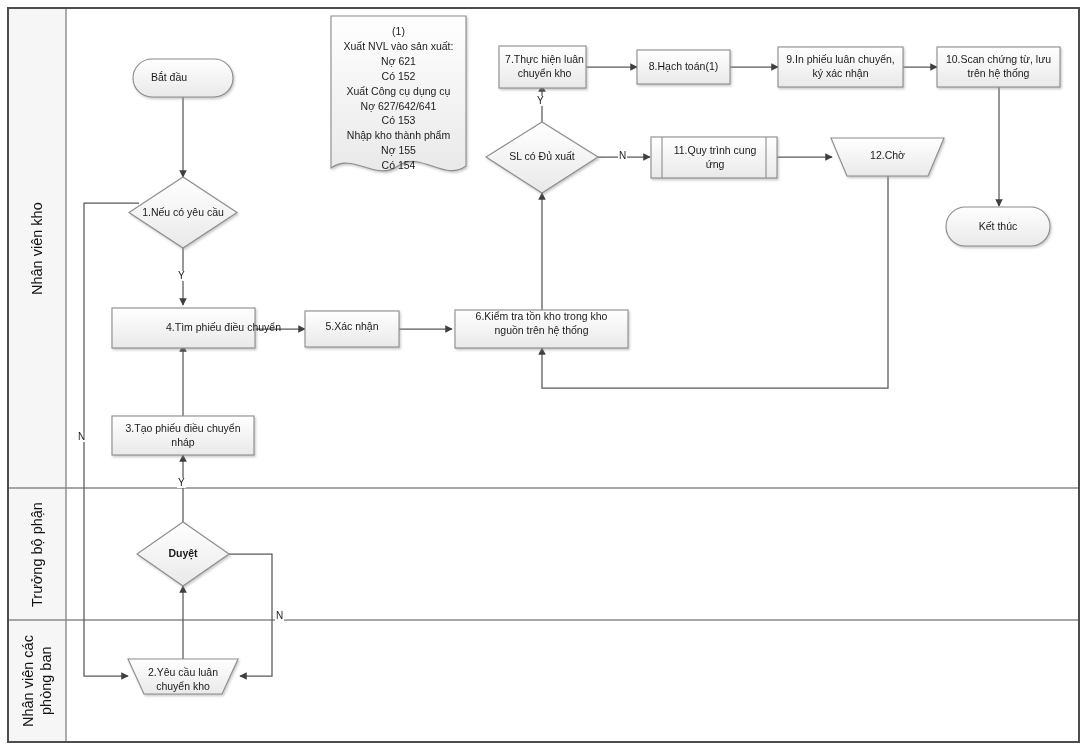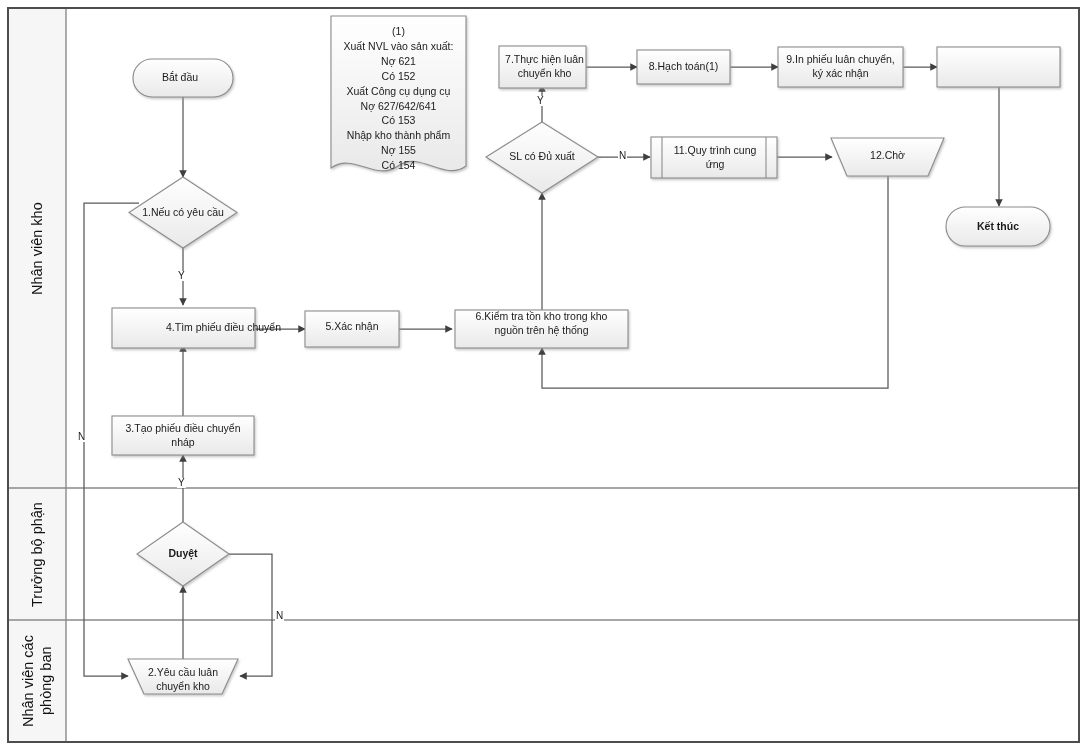--- a/index.html
+++ b/index.html
@@ -179,21 +179,21 @@
     <path d="M 331 16 L 466 16 L 466 166
              C 444 182 420 150 398 166
              C 376 182 353 152 331 168 Z" fill="url(#shapeGrad)" stroke="#8c8c8c" stroke-width="1.1" filter="url(#softshadow)"></path>
   </svg>
 
   <div class="lane-label" style="left:9px; top:9px; width:57px; height:479px;">Nhân viên kho</div>
   <div class="lane-label" style="left:9px; top:489px; width:57px; height:131px;">Trưởng bộ phận</div>
   <div class="lane-label" style="left:9px; top:621px; width:57px; height:120px;">Nhân viên các
 phòng ban</div>
 
-  <div class="node-label" style="left:130px; top:59px; width:100px; height:38px;">Bắt đầu</div>
+  <div class="node-label" style="left:119px; top:59px; width:100px; height:38px;">Bắt đầu</div>
 
   <div class="node-label" style="left:123px; top:198px; width:120px; height:29px;">1.Nếu có yêu cầu</div>
 
   <div class="node-label" style="left:128px; top:659px; width:110px; height:41px;">2.Yêu cầu luân
 chuyển kho</div>
 
   <div class="node-label" style="left:112px; top:416px; width:142px; height:39px;">3.Tạo phiếu điều chuyển
 nháp</div>
 
   <div class="node-label" style="left:112px; top:308px; width:143px; height:40px;padding-left:40px;">4.Tìm phiếu điều chuyển</div>
@@ -208,27 +208,29 @@
   <div class="node-label" style="left:492px; top:145px; width:100px; height:24px;">SL có Đủ xuất</div>
 
   <div class="node-label" style="left:499px; top:46px; width:91px; height:42px;">7.Thực hiện luân
 chuyển kho</div>
 
   <div class="node-label" style="left:637px; top:50px; width:93px; height:34px;">8.Hạch toán(1)</div>
 
   <div class="node-label" style="left:778px; top:47px; width:125px; height:40px;">9.In phiếu luân chuyển,
 ký xác nhận</div>
 
+  <div class="node-label" style="left:937px; top:47px; width:123px; height:40px;">10.Scan chứng từ, lưu
+trên hệ thống</div>
 
   <div class="node-label" style="left:664px; top:137px; width:102px; height:41px;">11.Quy trình cung
 ứng</div>
 
   <div class="node-label" style="left:840px; top:139px; width:95px; height:34px;">12.Chờ</div>
 
-  <div class="node-label" style="left:946px; top:207px; width:104px; height:39px;font-weight:bold;">Kết thúc</div>
+  <div class="node-label" style="left:946px; top:207px; width:104px; height:39px;">Kết thúc</div>
 
   <div class="note-text" style="left:331px; top:24px; width:135px;">(1)
 Xuất NVL vào sản xuất:
 Nợ 621
 Có 152
 Xuất Công cụ dụng cụ
 Nợ 627/642/641
 Có 153
 Nhập kho thành phẩm
 Nợ 155

